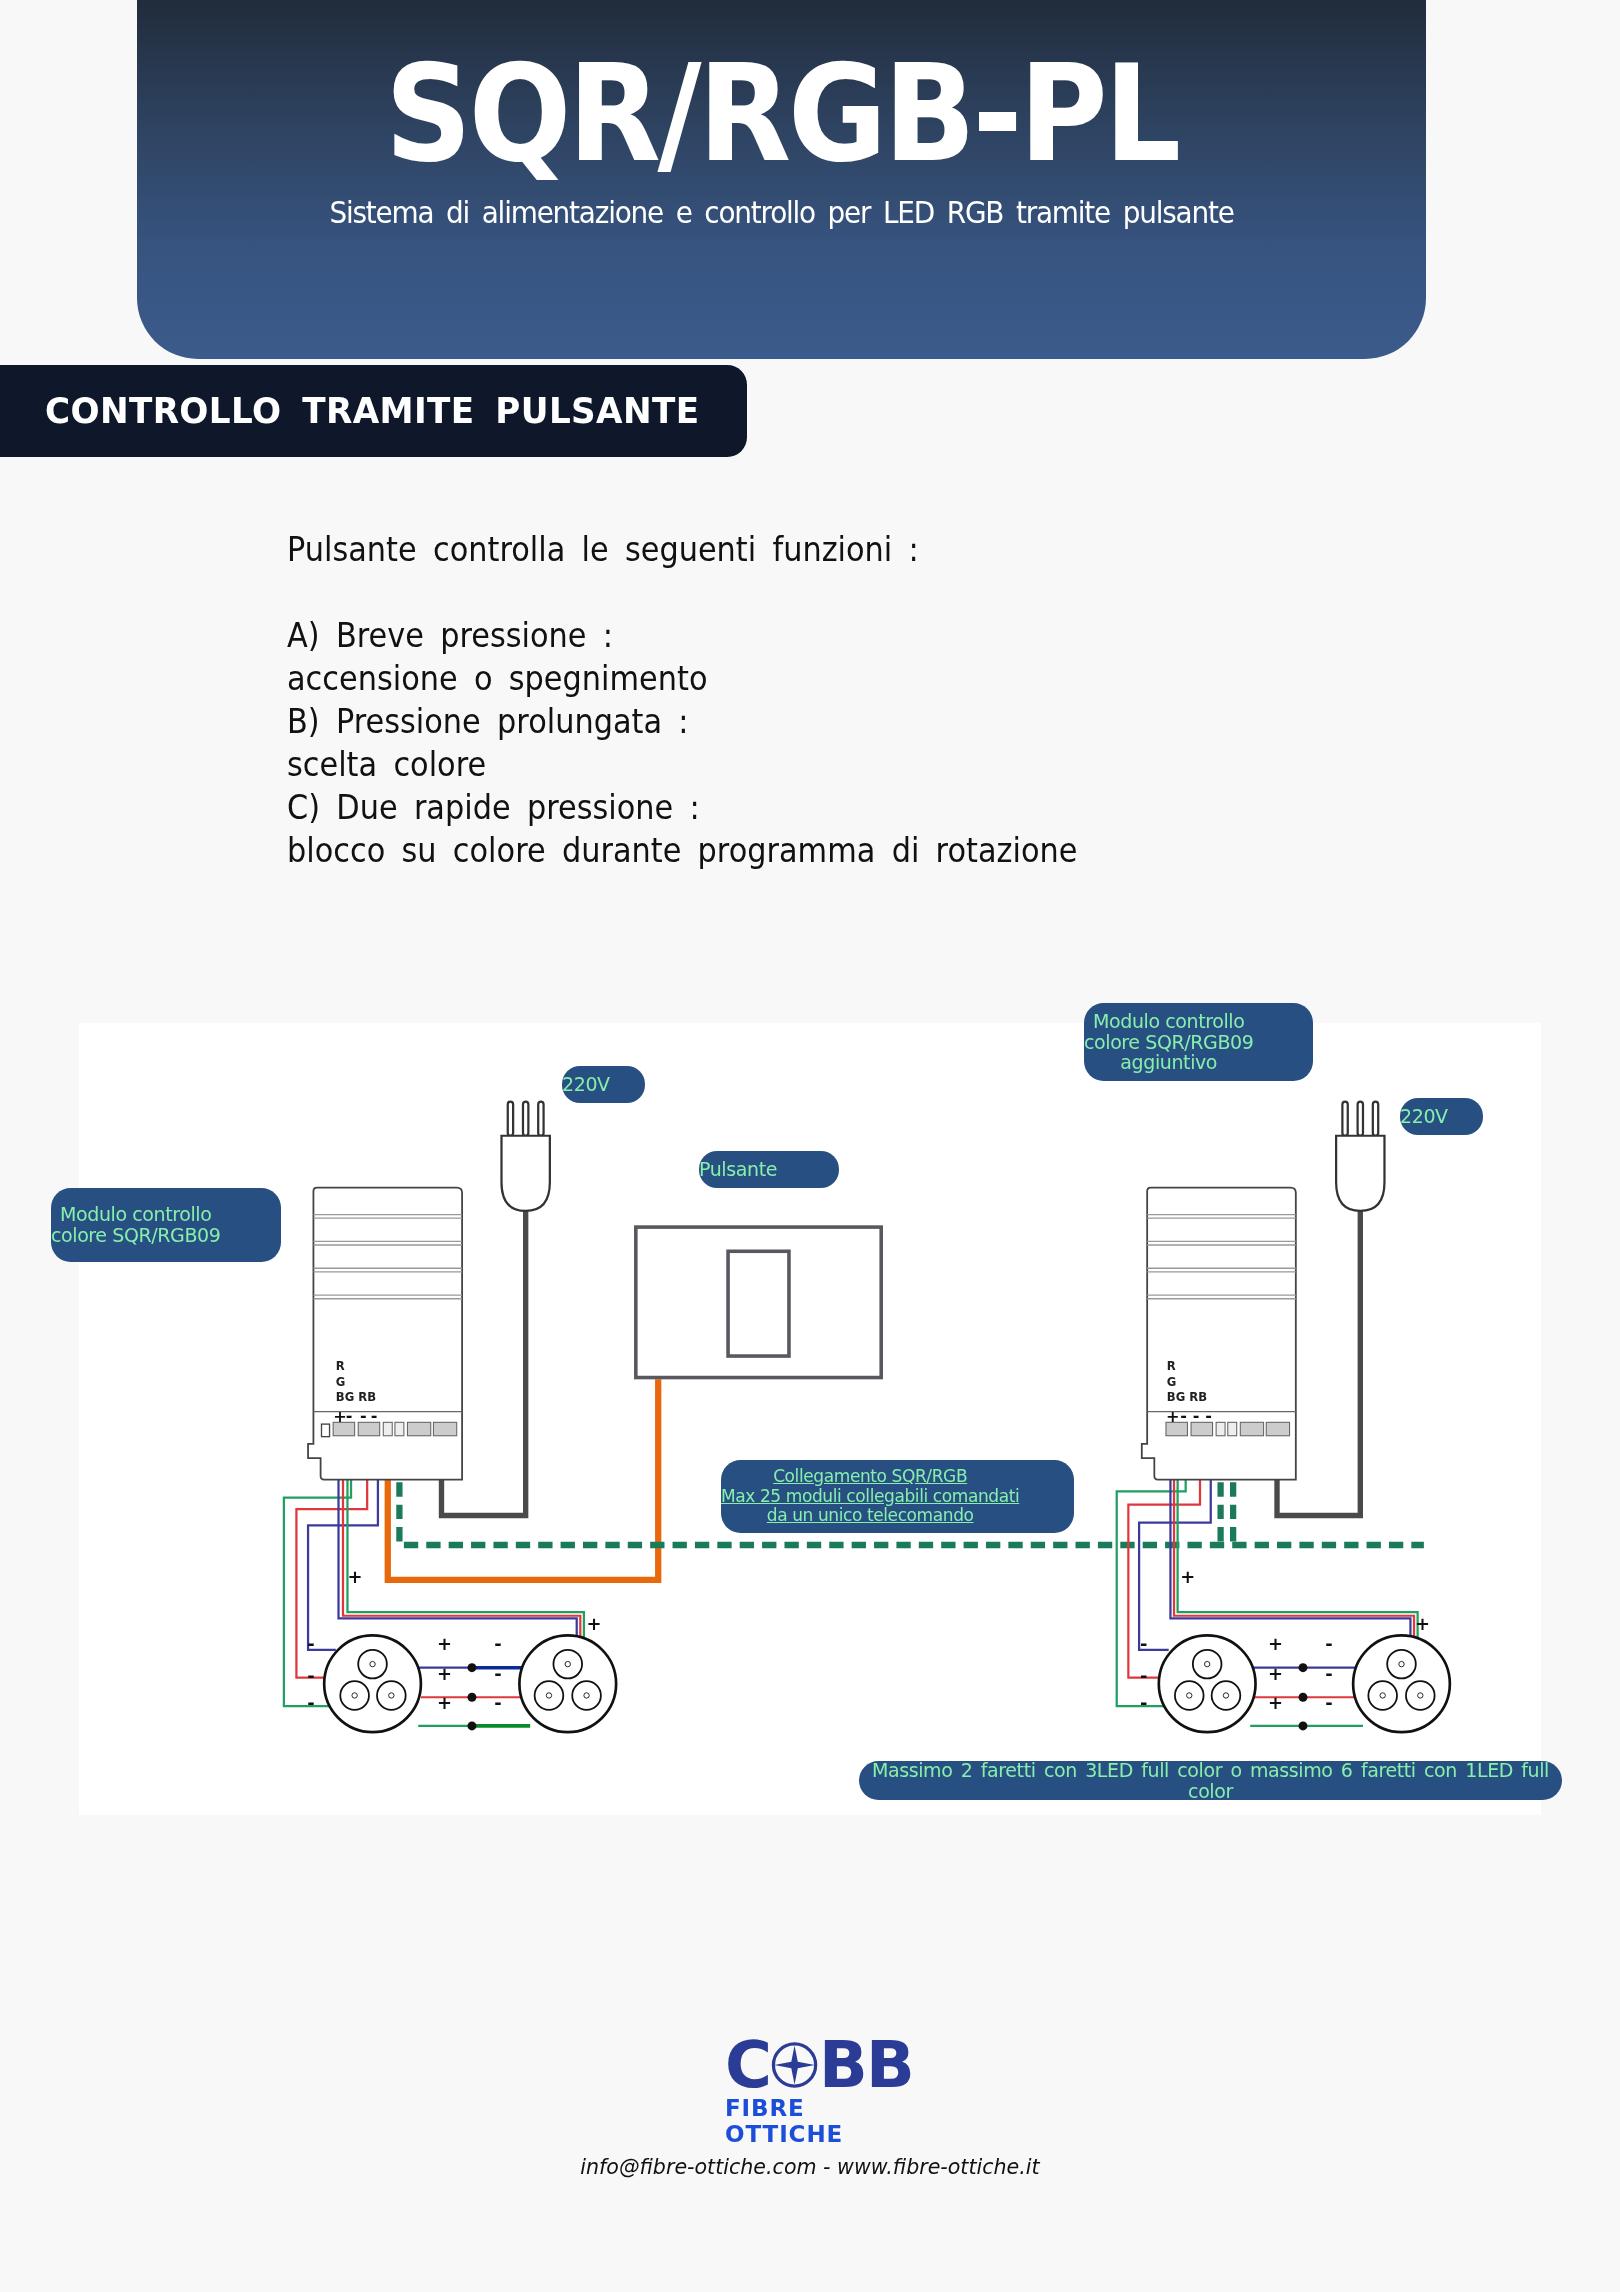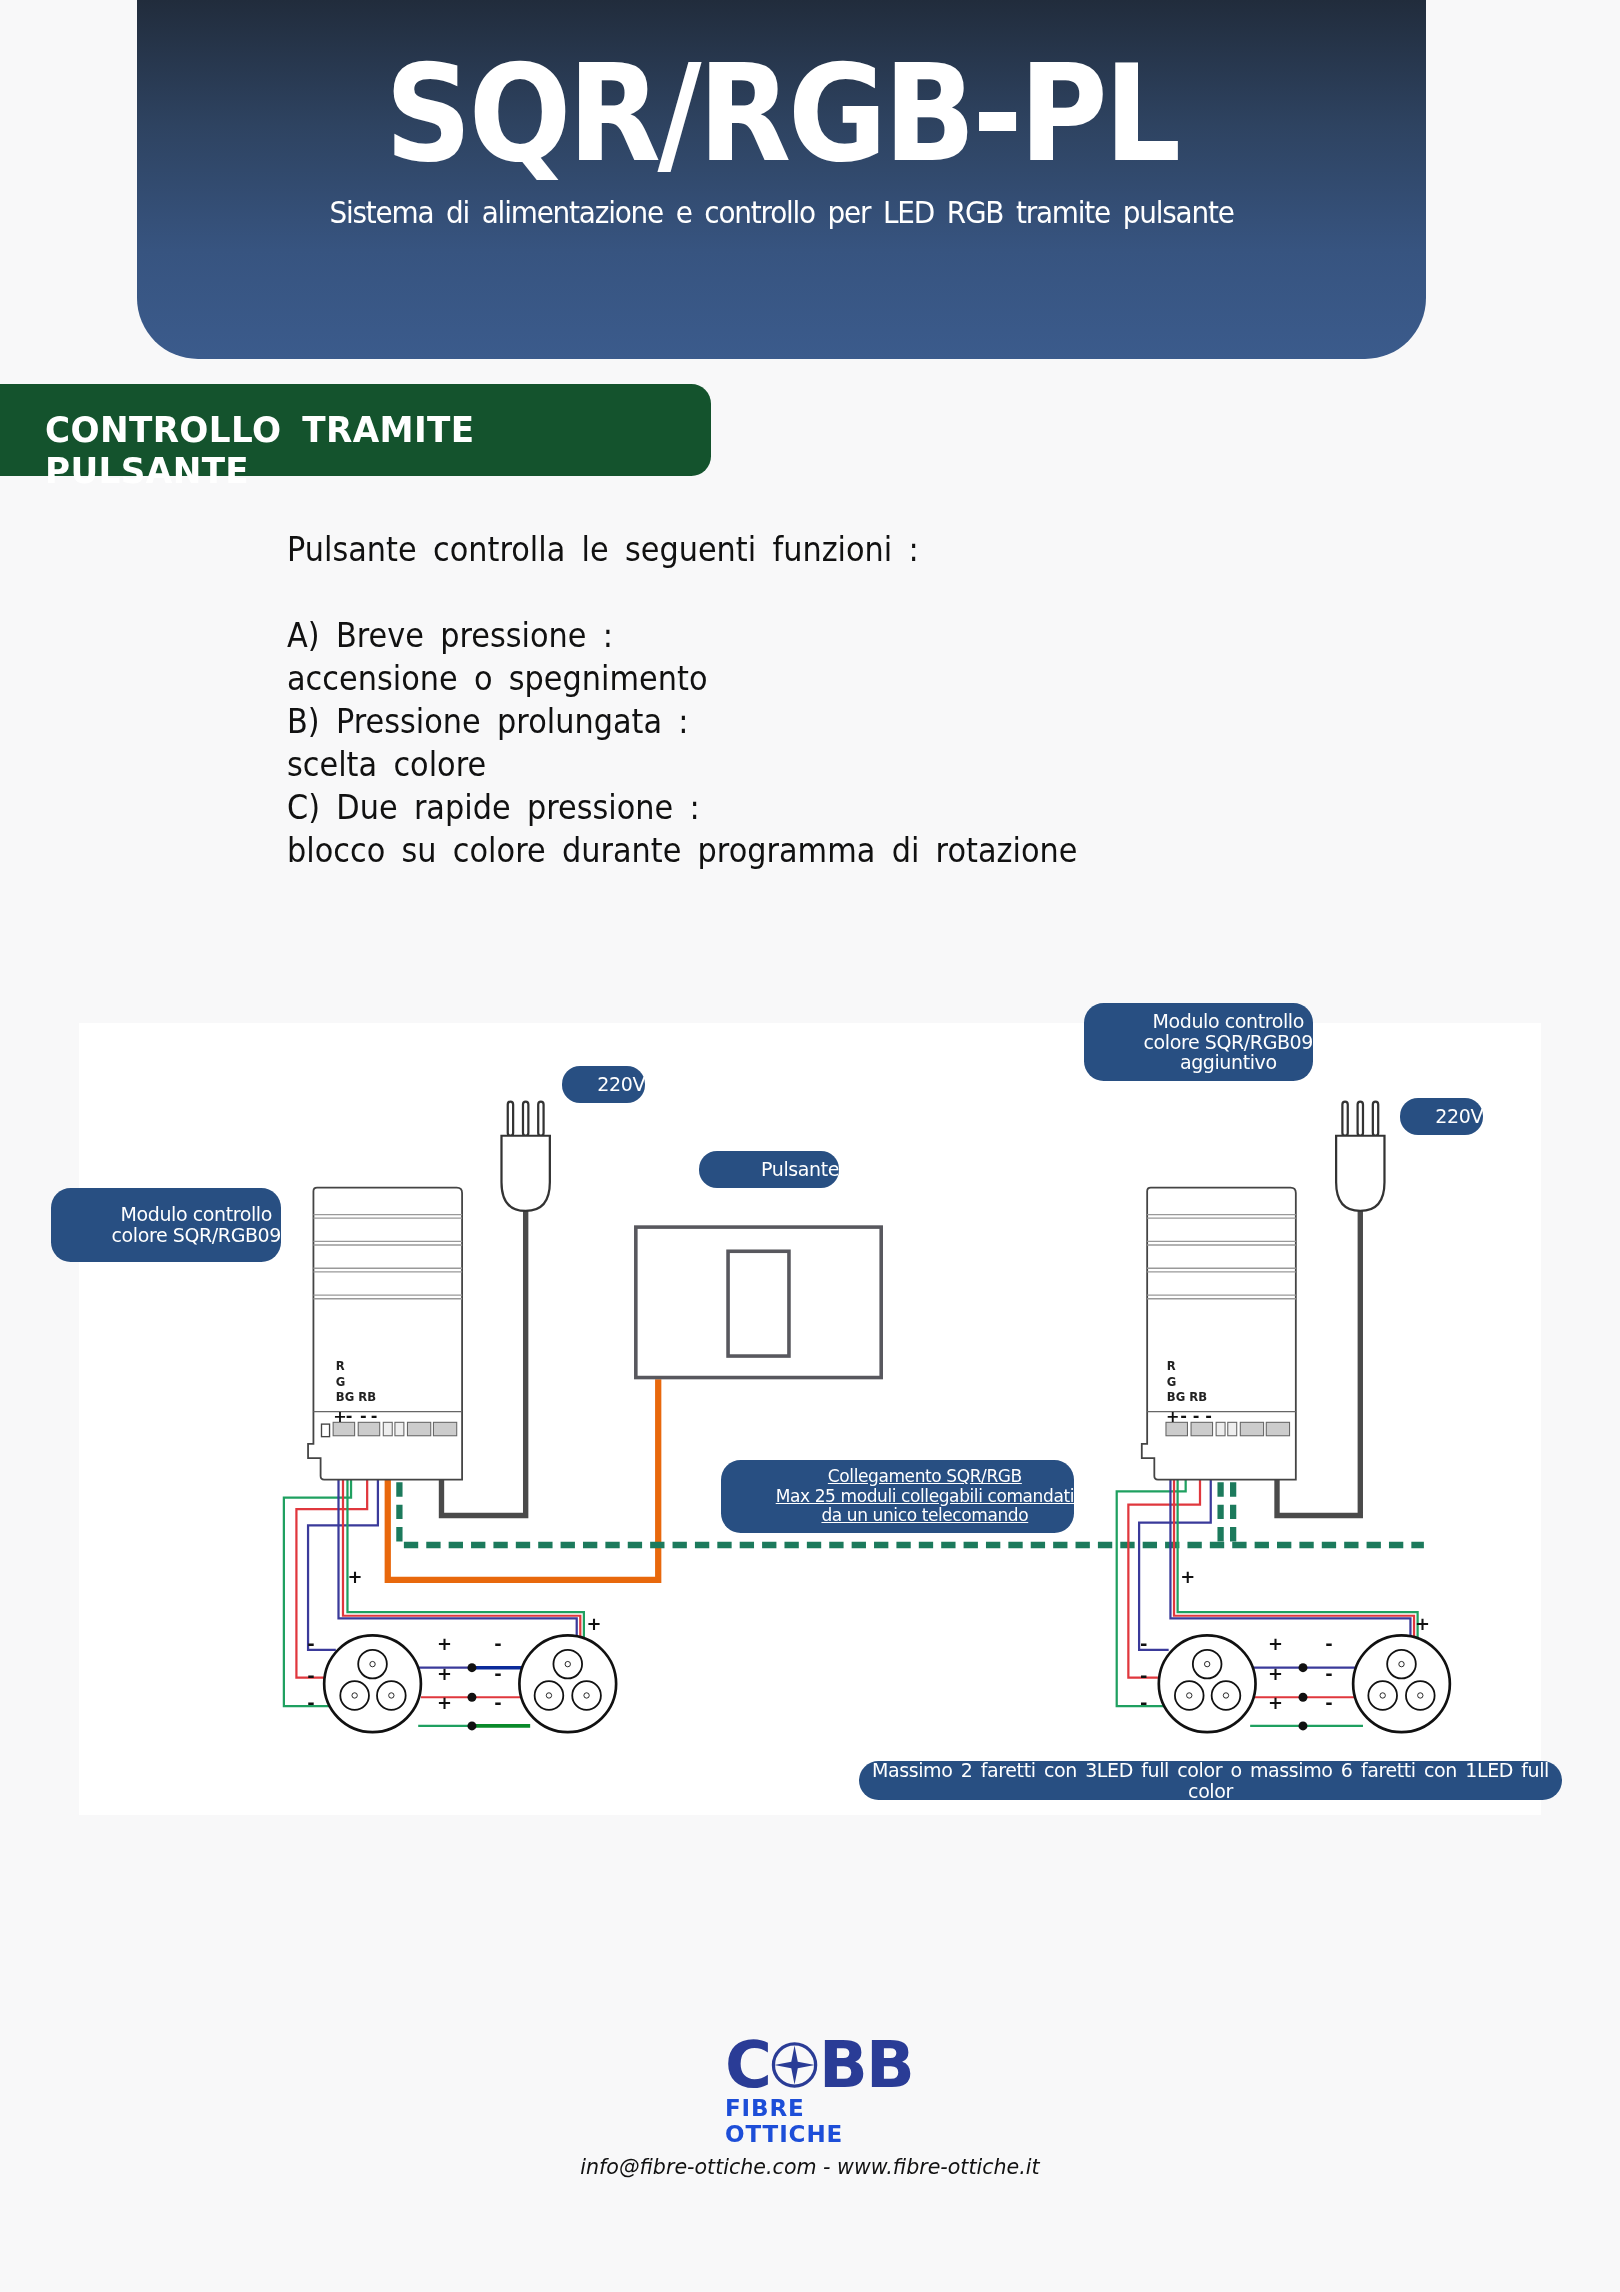--- a/index.html
+++ b/index.html
@@ -2,26 +2,26 @@
 <html style="font-size:14.3px"><head>
 <meta charset="utf-8">
 <style>
   html,body{margin:0;padding:0;}
   body{width:1620px;height:2293px;background:#f8f8f9;position:relative;overflow:hidden;font-family:"DejaVu Sans",sans-serif;}
   .hdr{position:absolute;left:137px;top:0;width:1289px;height:359px;border-radius:0 0 61px 61px;
        background:linear-gradient(180deg,#212c3c 0%,#2e4361 35%,#375480 70%,#3b5b8c 100%);}
   .hdr-title{position:absolute;left:0;right:0;top:43px;text-align:center;color:#fff;font-weight:bold;
        font-size:134px;line-height:143px;letter-spacing:-3.6px;transform:scaleX(0.9);}
   .hdr-sub{position:absolute;left:0;right:0;top:195px;text-align:center;color:#fff;font-size:30px;letter-spacing:-1.3px;word-spacing:5.4px;transform:scaleX(0.93);}
-  .band{position:absolute;left:0;top:384px;width:711px;height:92px;background:#14532d;border-radius:0 19.7px 19.7px 0;}
+  .band{position:absolute;left:0;top:365px;width:711px;height:92px;background:#0f172a;border-radius:0 19.7px 19.7px 0;padding-left:36px;}
   .band-label{position:absolute;left:45px;top:25px;color:#fff;font-weight:bold;font-size:36px;word-spacing:9px;letter-spacing:0.4px;transform:scaleX(0.95);transform-origin:left;}
   .intro{position:absolute;left:287px;top:528px;color:#111;font-size:33px;line-height:43px;word-spacing:7.2px;transform:scaleX(0.92);transform-origin:left;}
   .intro div{height:43px;white-space:nowrap;}
   .diagram-bg{position:absolute;left:79px;top:1023px;width:1462px;height:792px;background:#fff;}
-  .pill{position:absolute;background:#284f82;color:#ffffff;border-radius:19.7px;display:flex;align-items:center;justify-content:flex-end;text-align:center;font-size:19px;line-height:20.6px;letter-spacing:-0.4px;}
+  .pill{position:absolute;background:#284f82;color:#86efac;border-radius:19.7px;display:flex;align-items:center;justify-content:flex-start;text-align:center;font-size:19px;line-height:20.6px;letter-spacing:-0.4px;}
   .pill span{display:block;}
   .logo{position:absolute;left:725px;top:2033px;width:188px;}
   .logo-top{color:#2a3c96;font-size:64px;font-weight:bold;line-height:64px;display:flex;align-items:center;letter-spacing:-1.8px;}
   .logo-bottom{color:#1d4ed8;font-size:23px;font-weight:bold;letter-spacing:0.9px;margin-top:-1.8px;}
   .footer{position:absolute;left:0;right:0;top:2153px;text-align:center;color:#111;font-style:italic;font-size:20.6px;line-height:29.6px;}
   svg{position:absolute;left:0;top:0;}
 </style>
 </head>
 <body>
 

